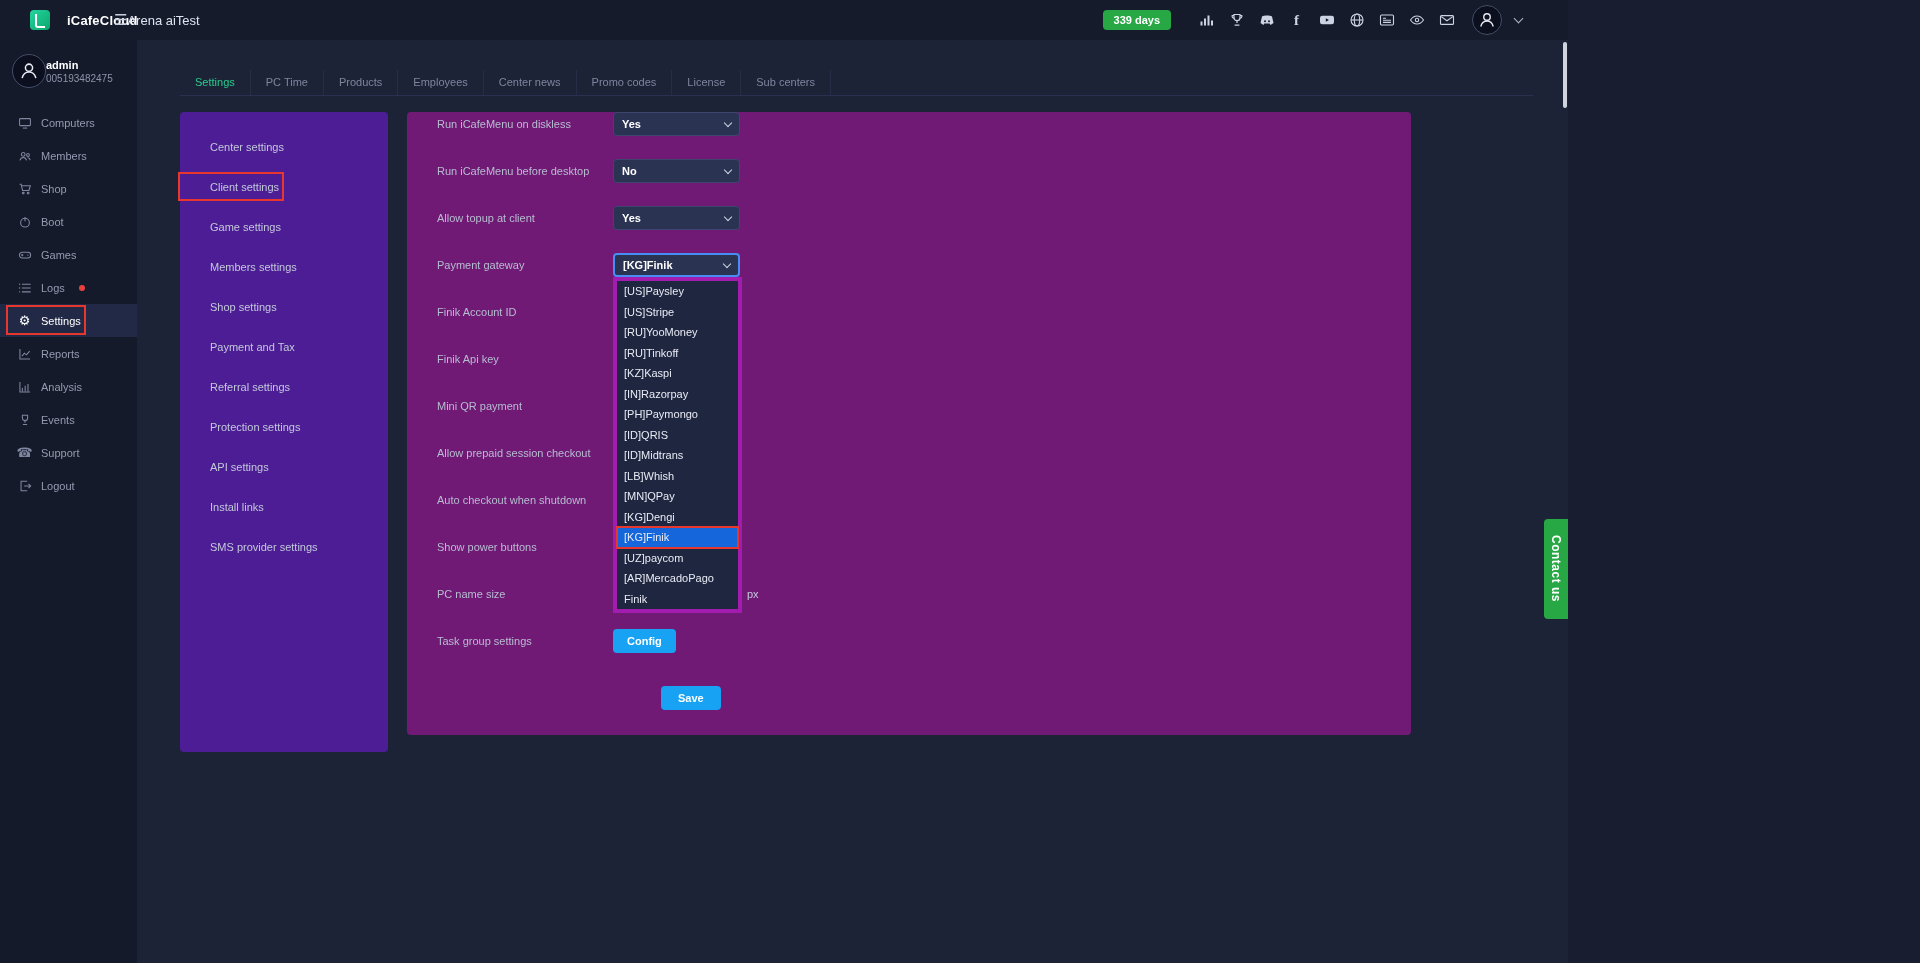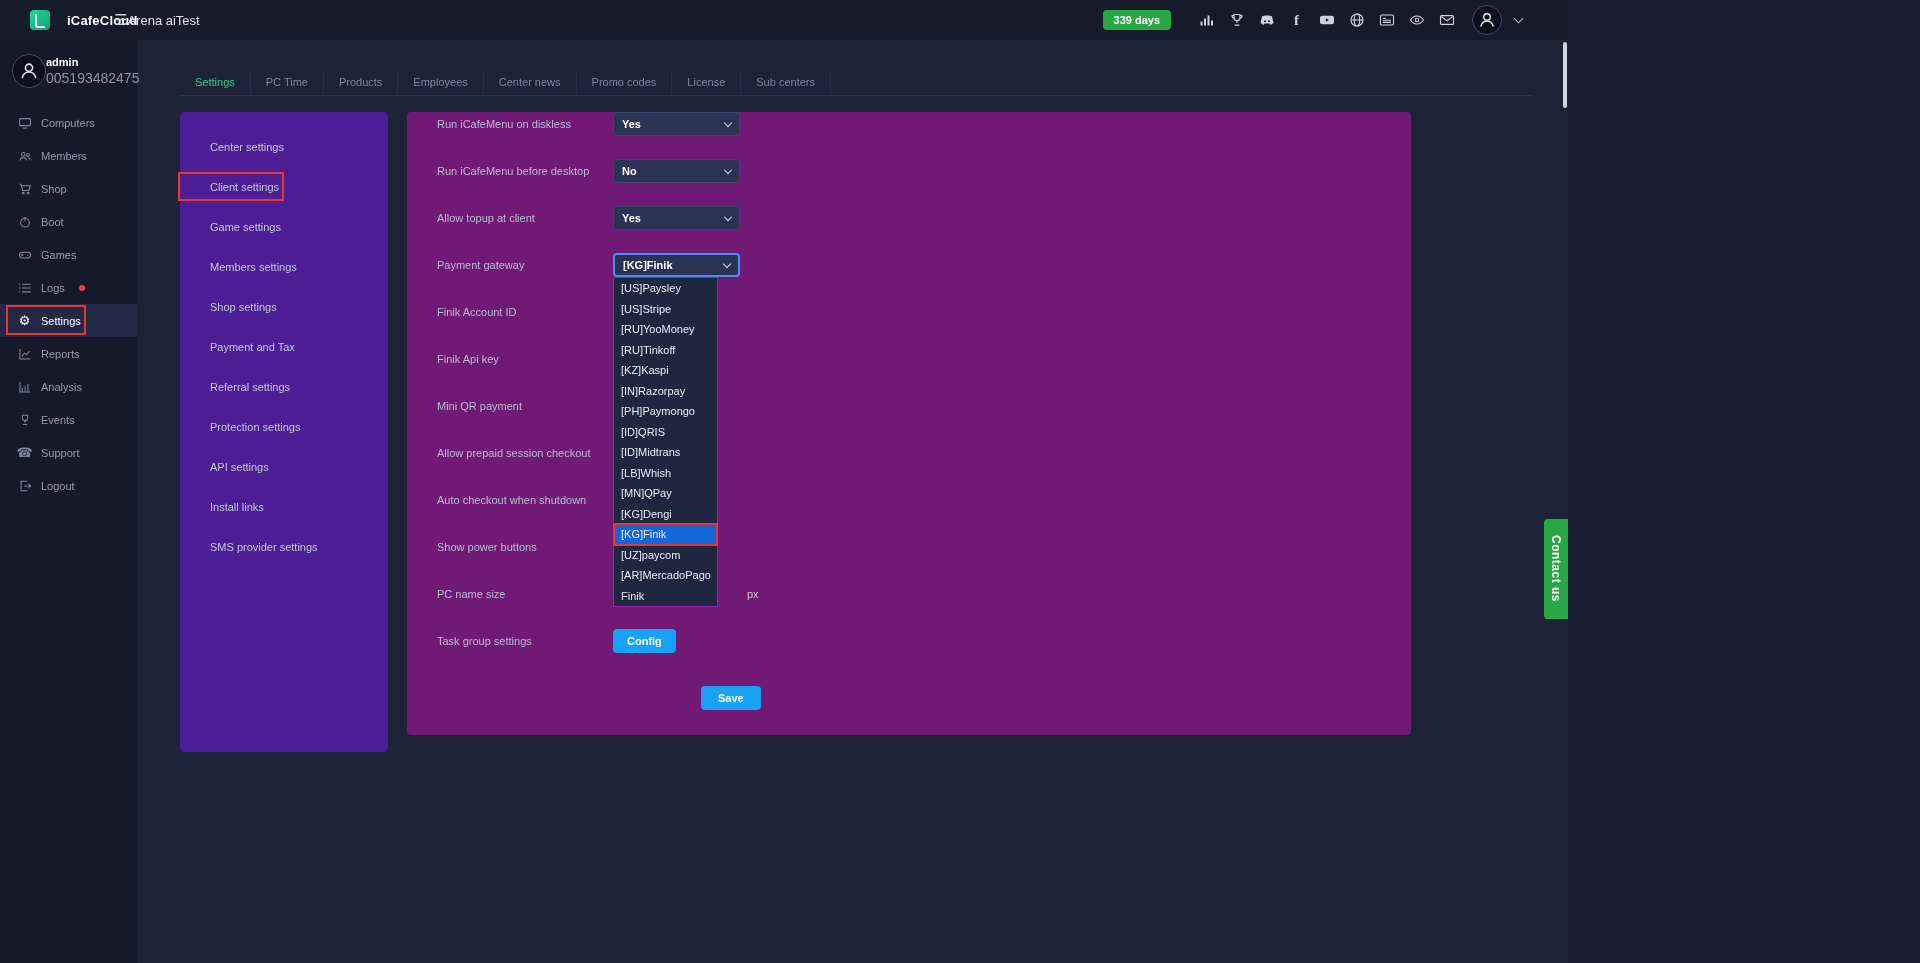--- a/index.html
+++ b/index.html
@@ -27,21 +27,21 @@
                display:flex; align-items:center; justify-content:center; margin-left:4px; cursor:pointer; flex:none; }
   .chev { width:7px; height:7px; border-right:1.5px solid #aeb6c8; border-bottom:1.5px solid #aeb6c8;
           transform:rotate(45deg); margin-top:-4px; cursor:pointer; }
 
   
   .sidebar { position:absolute; top:40px; left:0; width:137px; bottom:0; background:#151a2a; z-index:50; }
   .profile { display:flex; align-items:center; padding:14px 10px 18px 12px; }
   .avatar-lg { width:34px; height:34px; border-radius:50%; background:#0b0f1e; border:1px solid #434e68;
                display:flex; align-items:center; justify-content:center; flex:none; }
   .uname { color:#fff; font-size:11px; font-weight:700; }
-  .uid { color:#8d94a9; font-size:14px; margin-top:2px; }
+  .uid { color:#8d94a9; font-size:10px; margin-top:2px; }
   .side-item { position:relative; display:flex; align-items:center; gap:9px; height:33px; padding-left:17px;
                color:#949bb1; font-size:11px; cursor:pointer; }
   .side-item .sicon { width:15px; display:flex; justify-content:center; align-items:center; color:#7f87a0; font-size:13px; }
   .side-item .sicon svg { width:14px; height:14px; }
   .side-item.active { background:#212946; color:#fff; }
   .side-item.active .sicon { color:#fff; }
   .dot { width:6px; height:6px; border-radius:50%; background:#e84141; margin-left:5px; }
   .red-frame { position:absolute; border:2px solid #e8382e; pointer-events:none; z-index:5; }
   .frame-settings { left:6px; top:1px; width:80px; height:30px; }
 
@@ -64,25 +64,25 @@
   .flabel { width:206px; padding-left:30px; font-size:11px; color:#b7bdd1; }
   .fcontrol { display:flex; align-items:center; }
   .select { width:127px; height:24px; background:#2b3352; border:1px solid #3c466e; border-radius:4px;
             display:flex; align-items:center; justify-content:space-between; padding:0 8px;
             color:#fff; font-size:11px; font-weight:600; cursor:pointer; }
   .select .chev { border-color:#cfd5e6; margin-top:-2px; width:6px; height:6px; }
   .select.focused { border:2px solid #4a8cf5; }
   .suffix { font-size:11px; color:#c5cbdc; margin-left:134px; }
   .btn { height:24px; padding:0 14px; background:#17a2f3; color:#fff; font-size:11px; font-weight:600;
          border:none; border-radius:4px; cursor:pointer; font-family:"Liberation Sans",sans-serif; }
-  .save-row { padding-left:254px; margin-top:10px; height:47px; display:flex; align-items:center;margin-left:40px; }
+  .save-row { padding-left:254px; margin-top:10px; height:47px; display:flex; align-items:center; }
   .save-btn { padding:0 17px; }
 
-  .dd-panel { position:absolute; left:206px; top:165px; width:105px; background:#1f2640;
-              border:1px solid #a21caf; z-index:20; }
+  .dd-panel { position:absolute; left:206px; top:165px; width:129px; background:#1f2640;
+              border:4px solid #a21caf; z-index:20; }
   .opt { height:20.5px; line-height:20.5px; padding:0 7px; font-size:11px; color:#e8ebf4;
          cursor:pointer; white-space:nowrap; overflow:hidden; }
   .opt.selected { background:#1566da; outline:2px solid #e8382e; outline-offset:-1px; position:relative; z-index:2; }
 
   .contact { position:absolute; right:0; top:519px; width:24px; height:100px; background:#28a745;
              color:#fff; font-size:12px; font-weight:700; writing-mode:vertical-rl;
              display:flex; align-items:center; justify-content:center; border-radius:4px 0 0 4px;
              letter-spacing:.5px; cursor:pointer; z-index:70; }
   .scroll-thumb { position:absolute; right:1px; top:42px; width:4px; height:66px; background:#cfd4de;
                   border-radius:2px; cursor:pointer; }

